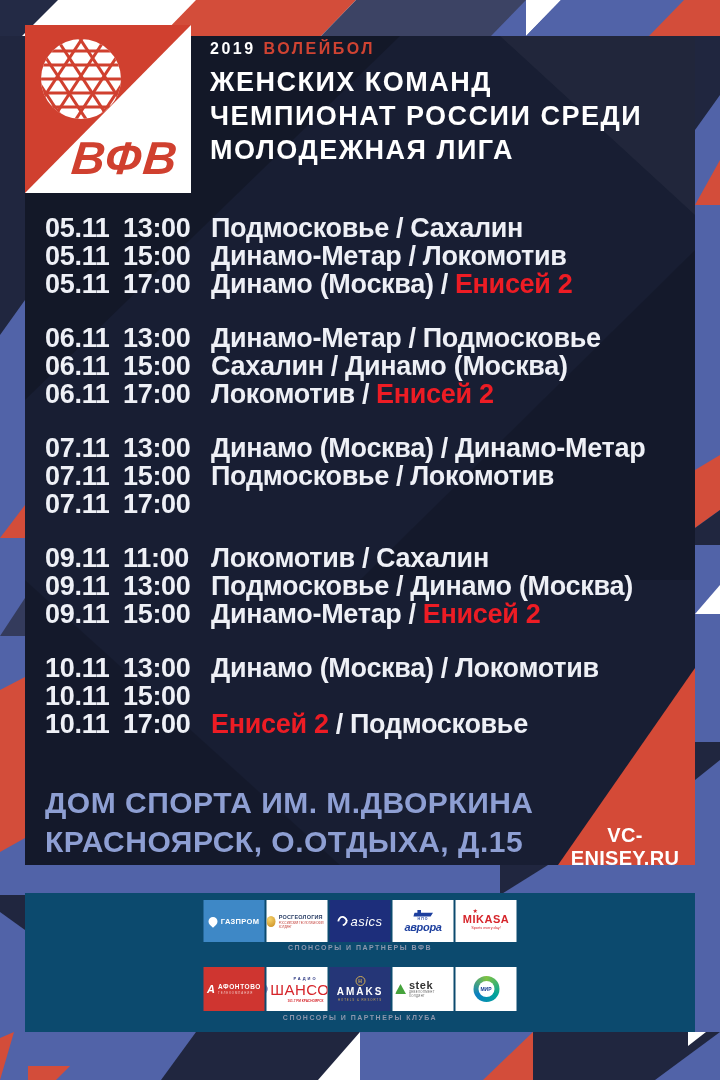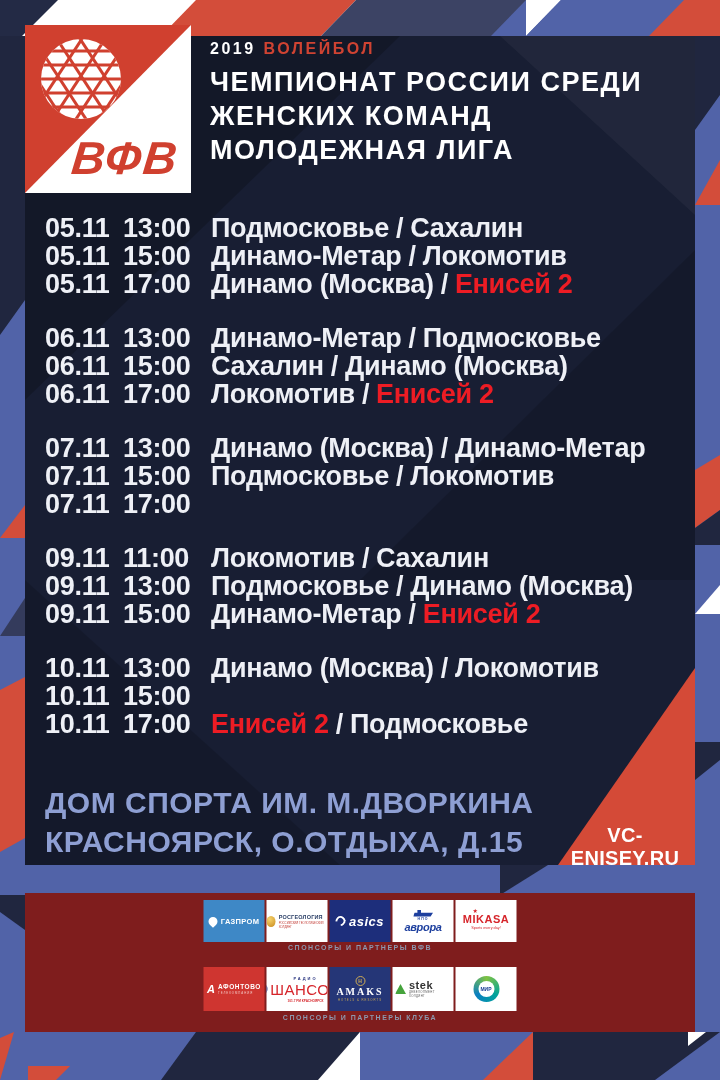--- a/index.html
+++ b/index.html
@@ -81,21 +81,21 @@
   .m-row[data-hl="home"] .home{color:#ed1c24;}
   .m-row[data-hl="away"] .away{color:#ed1c24;}
 
   
   .venue{position:absolute;left:45px;top:783px;color:#8e9fd3;font-size:30px;
          font-weight:bold;letter-spacing:0.5px;line-height:39px;}
   .site{position:absolute;left:556px;top:824px;width:138px;text-align:center;color:#fff;
         font-size:20px;font-weight:bold;letter-spacing:0.3px;}
 
   
-  .sponsors{position:absolute;left:25px;top:893px;width:670px;height:139px;background:#7f1d1d;}
+  .sponsors{position:absolute;left:25px;top:893px;width:670px;height:139px;background:#0c4a6e;}
   .logo-row{position:absolute;left:50%;transform:translateX(-50%);display:flex;gap:2px;}
   .row-fed{top:7px;}
   .row-club{top:74px;}
   .caption{position:absolute;left:0;width:100%;text-align:center;color:#8d97ad;
            font-size:7px;font-weight:bold;letter-spacing:1.5px;}
   .cap-fed{top:51px;}
   .cap-club{top:121px;}
   .tile{width:61px;height:42px;display:flex;flex-direction:column;align-items:center;
         justify-content:center;background:#fff;overflow:hidden;position:relative;}
   .row-club .tile{height:44px;}
@@ -107,21 +107,21 @@
 
   .rg-icon{width:11px;height:11px;border-radius:50%;
            background:radial-gradient(circle at 35% 30%,#f6d36b,#c98a1e);}
   .rg-col{display:flex;flex-direction:column;}
   .rg-label{color:#2b3f66;font-size:5.5px;font-weight:bold;letter-spacing:0.2px;}
   .rg-sub{color:#c23a33;font-size:2.8px;margin-top:1px;}
 
   .t-asics{background:#1d2e7b;}
   .as-swirl{width:10px;height:10px;border:2.5px solid #fff;border-radius:50%;
             border-bottom-color:transparent;transform:rotate(40deg);}
-  .as-label{color:#fff;font-size:13px;font-weight:bold;font-style:italic;letter-spacing:0.5px;}
+  .as-label{color:#fff;font-size:13px;font-weight:normal;font-style:italic;letter-spacing:0.5px;}
 
   .av-col{display:flex;flex-direction:column;align-items:center;}
   .av-ship{width:20px;height:7px;background:#1d3f9e;
            clip-path:polygon(0 100%,8% 45%,22% 45%,22% 0,40% 0,40% 45%,100% 45%,88% 100%);}
   .av-top{color:#1d3f9e;font-size:3.5px;font-weight:bold;letter-spacing:1px;}
   .av-label{color:#1d3f9e;font-size:11px;font-weight:bold;font-style:italic;letter-spacing:-0.3px;}
 
   .mk-col{display:flex;flex-direction:column;align-items:center;}
   .mk-label{color:#d6252b;font-size:11px;font-weight:800;letter-spacing:0.5px;}
   .mk-star{position:absolute;left:17px;top:7px;color:#d6252b;font-size:6px;}
@@ -136,21 +136,21 @@
   .sh-disc{width:14px;height:14px;border:3px solid #27337f;border-radius:50%;background:#fff;}
   .sh-col{display:flex;flex-direction:column;align-items:center;}
   .sh-top{color:#27337f;font-size:4px;font-weight:bold;letter-spacing:2px;}
   .sh-label{color:#d6252b;font-size:15px;font-weight:400;letter-spacing:0.5px;}
   .sh-sub{color:#d6252b;font-size:3.2px;font-weight:bold;margin-top:1px;}
 
   .t-amaks{background:#253677;}
   .am-crest{width:10px;height:10px;border:1px solid #cfac55;border-radius:50%;display:flex;
             align-items:center;justify-content:center;color:#cfac55;font-size:5px;font-weight:bold;}
   .am-label{color:#fff;font-size:10px;font-weight:bold;letter-spacing:2px;
-            font-family:Liberation Serif, serif;}
+            font-family:Liberation Sans, sans-serif;}
   .am-sub{color:#cfac55;font-size:2.8px;letter-spacing:1px;margin-top:1px;}
 
   .st-tri{width:11px;height:10px;background:#45a33c;clip-path:polygon(50% 0,100% 100%,0 100%);}
   .st-col{display:flex;flex-direction:column;}
   .st-label{color:#333;font-size:11px;font-weight:800;letter-spacing:0.5px;}
   .st-sub{color:#555;font-size:2.8px;width:42px;line-height:1.3;letter-spacing:0.4px;}
 
   .mir-ring{width:26px;height:26px;border-radius:50%;display:flex;align-items:center;justify-content:center;
             background:conic-gradient(from 0deg,#7fc242,#00a39a,#0b7fc1,#7fc242);}
   .mir-inner{width:16px;height:16px;border-radius:50%;background:#fff;display:flex;
@@ -227,22 +227,22 @@
       </g>
     </svg>
     <span class="logo-abbr">ВФВ</span>
   </div>
 
   <div class="hdr">
     <div class="meta">
       <span class="year">2019</span><span class="sport">ВОЛЕЙБОЛ</span>
     </div>
     <div class="title">
+      <div>ЖЕНСКИХ КОМАНД</div>
       <div>ЧЕМПИОНАТ РОССИИ СРЕДИ</div>
-      <div>ЖЕНСКИХ КОМАНД</div>
       <div>МОЛОДЕЖНАЯ ЛИГА</div>
     </div>
   </div>
 
   <div class="sched">
     <div class="grp">
       <div class="m-row" data-hl="none">
         <span class="m-date">05.11</span>
         <span class="m-time">13:00</span>
         <span class="m-match"><span class="home">Подмосковье</span><span class="sep">/</span><span class="away">Сахалин</span></span>

